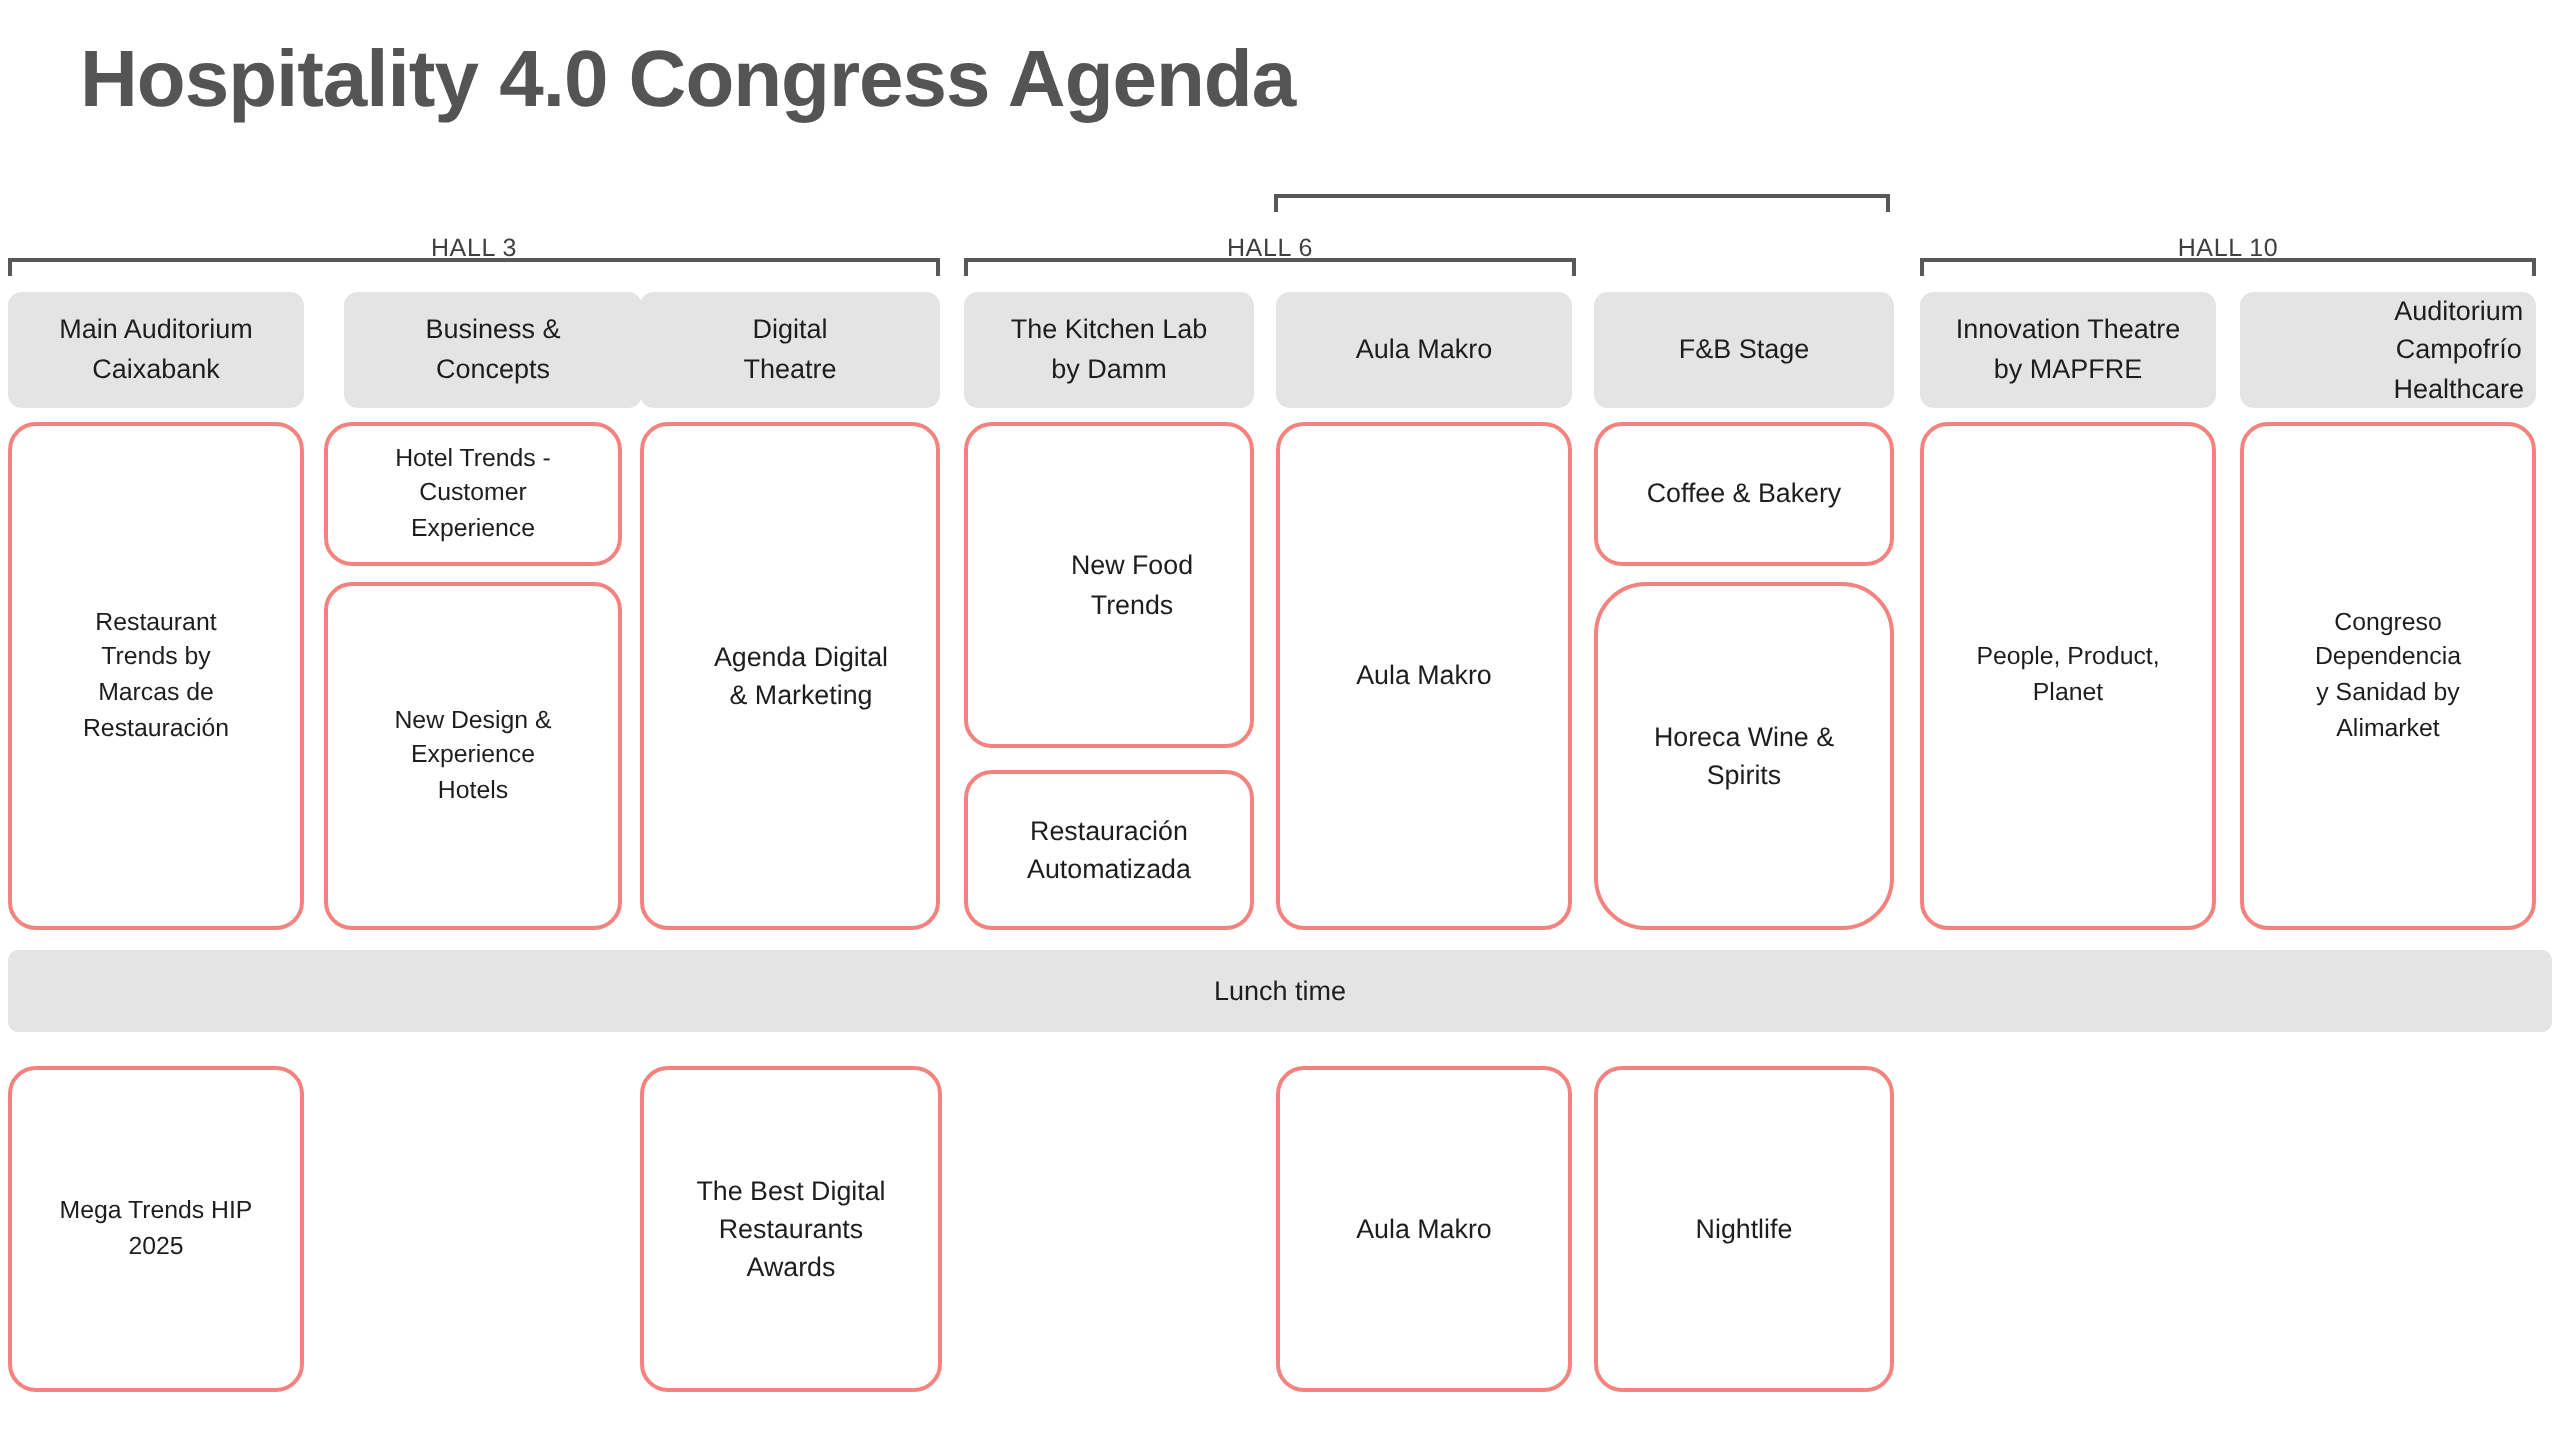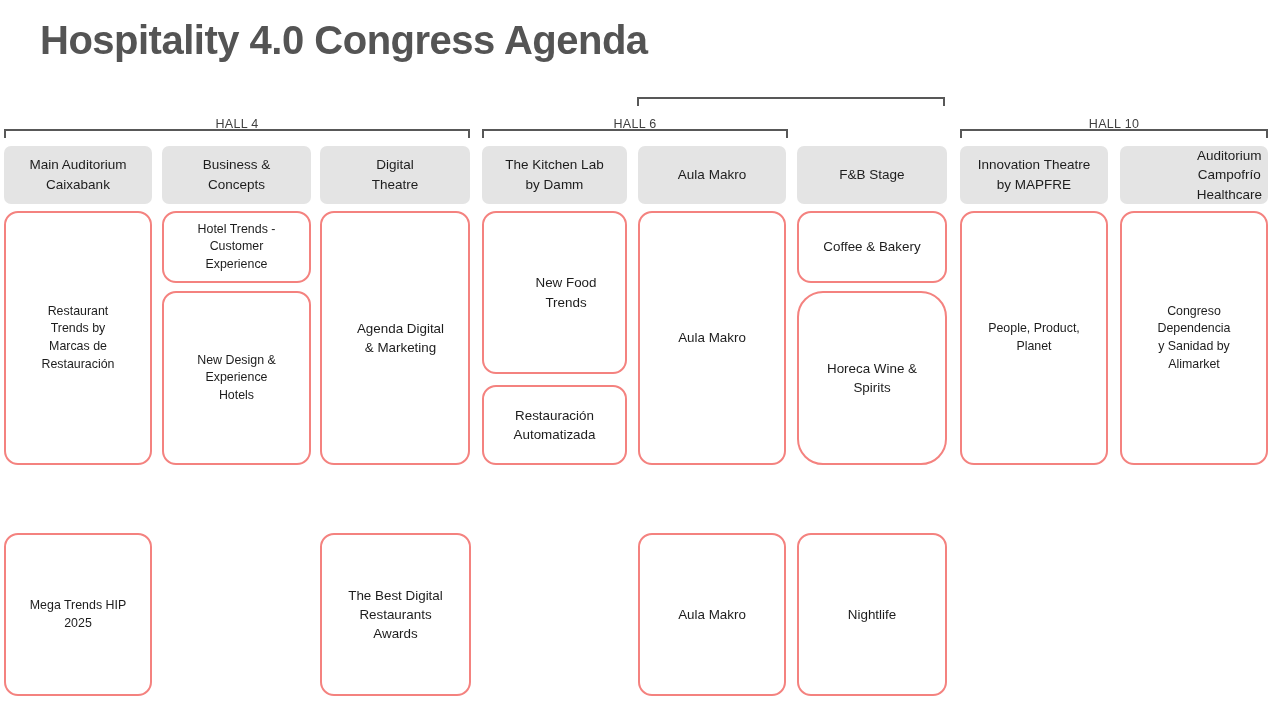--- a/index.html
+++ b/index.html
@@ -73,40 +73,40 @@
 </style>
 </head>
 <body>
 
 <div id="stage">
 
   <div class="page-title">Hospitality 4.0 Congress Agenda</div>
 
   <div id="halls-layer">
       <div class="hall" style="left: 4px; top: 104px; width: 466px; height: 34px;">
-        <div class="hall-label">HALL 4</div>
+        <div class="hall-label">HALL 3</div>
         <div class="bracket"></div>
       </div>
       <div class="hall" style="left: 482px; top: 104px; width: 306px; height: 34px;">
         <div class="hall-label">HALL 6</div>
         <div class="bracket"></div>
       </div>
       <div class="hall" style="left: 637px; top: 72px; width: 308px; height: 34px;">
         <div class="bracket"></div>
       </div>
       <div class="hall" style="left: 960px; top: 104px; width: 308px; height: 34px;">
         <div class="hall-label">HALL 10</div>
         <div class="bracket"></div>
       </div>
     </div>
   <div id="venues-layer">
       <div class="venue" style="left: 4px; top: 146px; width: 148px; height: 58px;">
         <span>Main Auditorium<br>Caixabank</span>
       </div>
-      <div class="venue" style="left: 162px; top: 146px; width: 149px; height: 58px;">
+      <div class="venue" style="left: 172px; top: 146px; width: 149px; height: 58px;">
         <span>Business &amp;<br>Concepts</span>
       </div>
       <div class="venue" style="left: 320px; top: 146px; width: 150px; height: 58px;">
         <span>Digital<br>Theatre</span>
       </div>
       <div class="venue" style="left: 482px; top: 146px; width: 145px; height: 58px;">
         <span>The Kitchen Lab<br>by Damm</span>
       </div>
       <div class="venue" style="left: 638px; top: 146px; width: 148px; height: 58px;">
         <span>Aula Makro</span>
@@ -150,20 +150,23 @@
         <span>Horeca Wine &amp;<br>Spirits</span>
       </div>
       <div class="session sm" style="left: 960px; top: 211px; width: 148px; height: 254px;">
         <span>People, Product,<br>Planet</span>
       </div>
       <div class="session sm" style="left: 1120px; top: 211px; width: 148px; height: 254px;">
         <span>Congreso<br>Dependencia<br>y Sanidad by<br>Alimarket</span>
       </div>
     </div>
 
+  <div class="lunch-bar" id="lunch-bar" style="left: 4px; top: 475px; width: 1272px; height: 41px;">
+    <span>Lunch time</span>
+  </div>
 
   <div id="afternoon-layer">
       <div class="session sm" style="left: 4px; top: 533px; width: 148px; height: 163px;">
         <span>Mega Trends HIP<br>2025</span>
       </div>
       <div class="session md" style="left: 320px; top: 533px; width: 151px; height: 163px;">
         <span>The Best Digital<br>Restaurants<br>Awards</span>
       </div>
       <div class="session md" style="left: 638px; top: 533px; width: 148px; height: 163px;">
         <span>Aula Makro</span>

